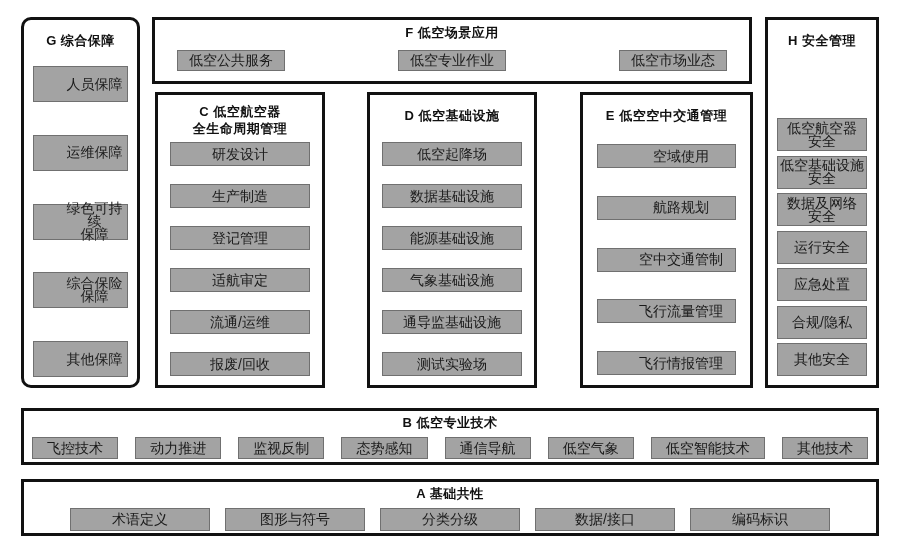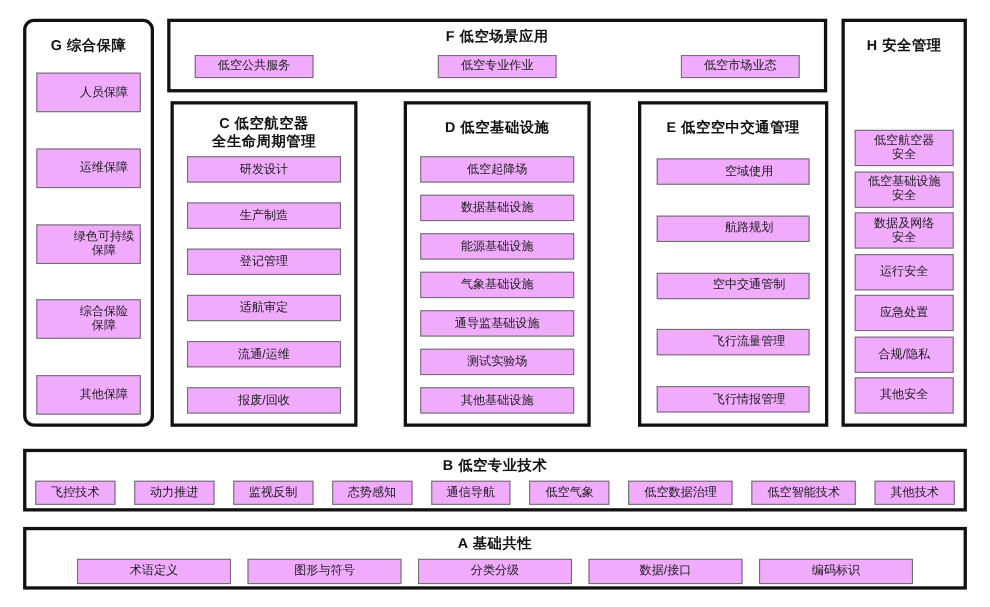--- a/index.html
+++ b/index.html
@@ -27,26 +27,26 @@
     line-height:16px;
     color:#111111;
     white-space:pre-line;
   }
   .sec-title.two-line{line-height:17px;}
 
   
   .chip{
     box-sizing:border-box;
     border:1.5px solid #707070;
-    background:#f0abfc;
+    background:#a3a3a3;
     display:flex;
     align-items:center;
     justify-content:center;
     text-align:center;
-    font-size:11px;
+    font-size:14px;
     line-height:13px;
     color:#1a1a1a;
     white-space:pre-line;
     padding:1px 2px;
   }
 
   
   #secG{left:21px;top:17px;width:119px;height:371px;border-radius:10px;}
   #secG .sec-title{margin-top:13px;}
   #secG .col{
@@ -160,21 +160,20 @@
 
   <div class="section" id="secD">
     <div class="sec-title">D  低空基础设施</div>
     <div class="col">
       <div class="chip">低空起降场</div>
       <div class="chip">数据基础设施</div>
       <div class="chip">能源基础设施</div>
       <div class="chip">气象基础设施</div>
       <div class="chip">通导监基础设施</div>
       <div class="chip">测试实验场</div>
-      <div class="chip">其他基础设施</div>
     </div>
   </div>
 
   <div class="section" id="secE">
     <div class="sec-title">E  低空空中交通管理</div>
     <div class="col">
       <div class="chip">空域使用</div>
       <div class="chip">航路规划</div>
       <div class="chip">空中交通管制</div>
       <div class="chip">飞行流量管理</div>
@@ -200,21 +199,20 @@
 
   <div class="section" id="secB">
     <div class="sec-title">B  低空专业技术</div>
     <div class="row">
       <div class="chip">飞控技术</div>
       <div class="chip">动力推进</div>
       <div class="chip">监视反制</div>
       <div class="chip">态势感知</div>
       <div class="chip">通信导航</div>
       <div class="chip">低空气象</div>
-      <div class="chip">低空数据治理</div>
       <div class="chip">低空智能技术</div>
       <div class="chip">其他技术</div>
     </div>
   </div>
 
   <div class="section" id="secA">
     <div class="sec-title">A  基础共性</div>
     <div class="row">
       <div class="chip">术语定义</div>
       <div class="chip">图形与符号</div>

